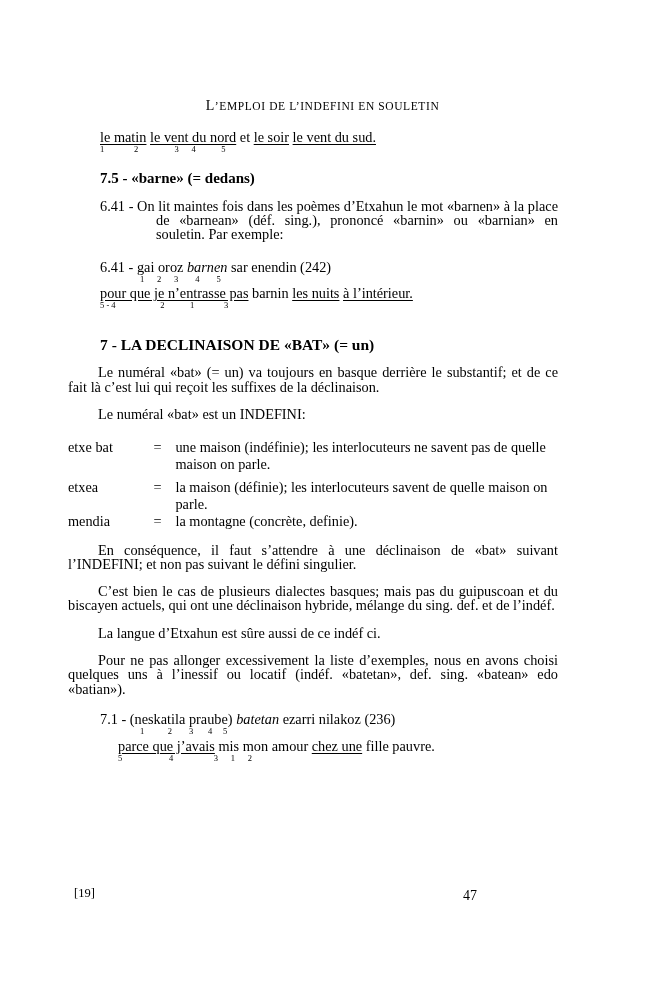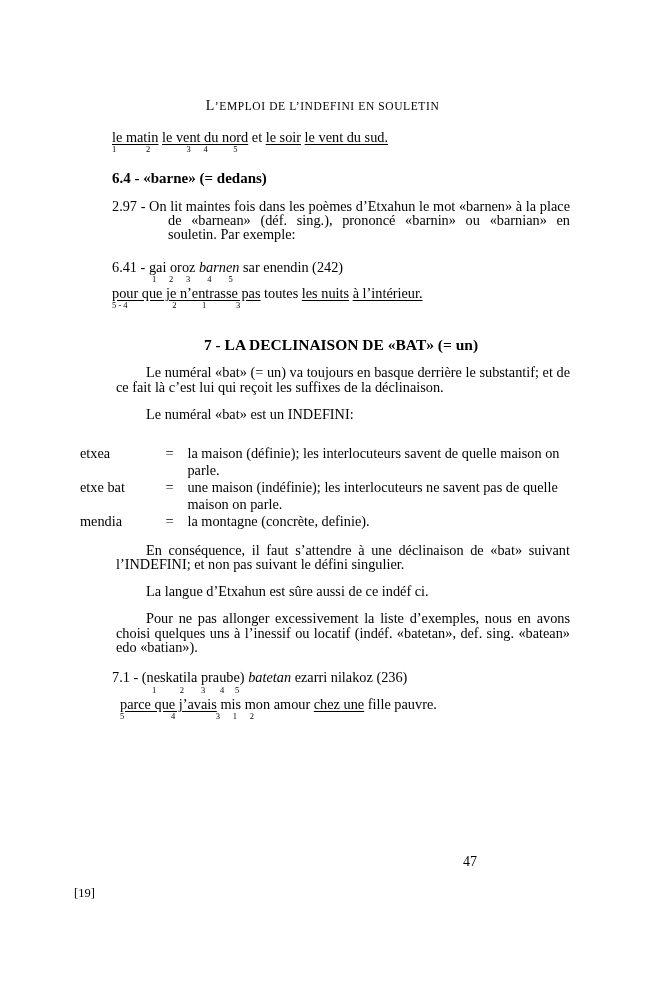--- a/index.html
+++ b/index.html
@@ -26,21 +26,21 @@
     left: 0;
     top: 98px;
     width: 645px;
     text-align: center;
     font-size: 11.5px;
     letter-spacing: 0.6px;
   }
   .sc-first { font-size: 14px; }
   .content {
     position: absolute;
-    left: 80px;
+    left: 68px;
     top: 130px;
     width: 490px;
     font-size: 14.3px;
     line-height: 1.0;
   }
   p { margin: 0; }
 
   
   .gloss-line {
     margin-top: 0;
@@ -60,36 +60,34 @@
 
   .indent-head {
     margin-top: 16px;
     margin-left: 32px;
     font-weight: bold;
     font-size: 15px;
   }
   .para {
     margin-top: 13px;
     text-align: justify;
-    margin-left: 36px;
   }
   .para.first-indent { text-indent: 30px; }
   .hang {
     margin-top: 13px;
     margin-left: 32px;
     padding-left: 56px;
     text-indent: -56px;
     text-align: justify;
   }
   .section-title {
     margin-top: 26px;
     margin-left: 32px;
     font-weight: bold;
     font-size: 15.5px;
-    text-align: center;
   }
   .ex-line {
     margin-top: 18px;
     margin-left: 32px;
   }
   .ex-line2 {
     margin-top: 16px;
     margin-left: 32px;
   }
 
@@ -111,21 +109,21 @@
 
   .footer-left {
     position: absolute;
     left: 74px;
     top: 886px;
     font-size: 12.5px;
   }
   .footer-right {
     position: absolute;
     right: 78px;
-    top: 854px;
+    top: 888px;
     font-size: 14px;
     text-align: right;
   }
 </style>
 </head>
 <body>
 
 <div class="page">
 
   <div class="running-head">
@@ -136,76 +134,77 @@
 
     <div class="gloss-line" style="margin-left:32px;">
       <span class="txt u">le matin</span>
       <span class="txt u">le vent du nord</span>
       <span class="txt">et</span>
       <span class="txt u">le soir</span>
       <span class="txt u">le vent du sud.</span>
       <div class="numrow">1              2                 3      4            5</div>
     </div>
 
-    <p class="indent-head">6.4 - «barne» (= dedans)</p>
-
-    <p class="hang">2.97 - On lit maintes fois dans les poèmes d’Etxahun le mot «barnen» à la place de «barnean» (déf. sing.), prononcé «barnin» ou «barnian» en souletin. Par exemple:</p>
+    <p class="indent-head">7.5 - «barne» (= dedans)</p>
+
+    <p class="hang">6.41 - On lit maintes fois dans les poèmes d’Etxahun le mot «barnen» à la place de «barnean» (déf. sing.), prononcé «barnin» ou «barnian» en souletin. Par exemple:</p>
 
     <div class="ex-line">
       <span>6.41 - gai oroz</span>
       <span class="ital">barnen</span>
       <span>sar enendin (242)</span>
       <div class="numrow" style="margin-left:40px;">1      2      3        4        5</div>
     </div>
 
     <div class="gloss-line" style="margin-left:32px; margin-top:2px;">
       <span class="txt u">pour que je n’entrasse pas</span>
-      <span class="txt">toutes</span>
+      <span class="txt">barnin</span>
       <span class="txt u">les nuits</span>
       <span class="txt u">à l’intérieur.</span>
       <div class="numrow">5 - 4                     2            1              3</div>
     </div>
 
     <p class="section-title">7 - LA DECLINAISON DE «BAT» (= un)</p>
 
     <p class="para first-indent">Le numéral «bat» (= un) va toujours en basque derrière le substantif; et de ce fait là c’est lui qui reçoit les suffixes de la déclinaison.</p>
     <p class="para first-indent">Le numéral «bat» est un INDEFINI:</p>
 
     <table class="deftab">
       <tbody>
+        <tr>
+          <td class="term">etxe bat</td>
+          <td class="eq">=</td>
+          <td class="gloss">une maison (indéfinie); les interlocuteurs ne savent pas de quelle maison on parle.</td>
+        </tr>
         <tr>
           <td class="term" style="padding-top:6px;">etxea</td>
           <td class="eq" style="padding-top:6px;">=</td>
           <td class="gloss" style="padding-top:6px;">la maison (définie); les interlocuteurs savent de quelle maison on parle.</td>
-        </tr>
-        <tr>
-          <td class="term">etxe bat</td>
-          <td class="eq">=</td>
-          <td class="gloss">une maison (indéfinie); les interlocuteurs ne savent pas de quelle maison on parle.</td>
         </tr>
         <tr>
           <td class="term">mendia</td>
           <td class="eq">=</td>
           <td class="gloss">la montagne (concrète, definie).</td>
         </tr>
       </tbody>
     </table>
 
     <p class="para first-indent">En conséquence, il faut s’attendre à une déclinaison de «bat» suivant l’INDEFINI; et non pas suivant le défini singulier.</p>
+    <p class="para first-indent">C’est bien le cas de plusieurs dialectes basques; mais pas du guipuscoan et du biscayen actuels, qui ont une déclinaison hybride, mélange du sing. def. et de l’indéf.</p>
     <p class="para first-indent">La langue d’Etxahun est sûre aussi de ce indéf ci.</p>
     <p class="para first-indent">Pour ne pas allonger excessivement la liste d’exemples, nous en avons choisi quelques uns à l’inessif ou locatif (indéf. «batetan», def. sing. «batean» edo «batian»).</p>
 
     <div class="ex-line2">
       <span>7.1 - (neskatila praube)</span>
       <span class="ital">batetan</span>
       <span>ezarri nilakoz (236)</span>
       <div class="numrow" style="margin-left:40px;">1           2        3       4     5</div>
     </div>
 
-    <div class="gloss-line" style="margin-left:40px; margin-top:2px;">
+    <div class="gloss-line" style="margin-left:50px; margin-top:2px;">
       <span class="txt u">parce que j’avais</span>
       <span class="txt">mis mon amour</span>
       <span class="txt u">chez une</span>
       <span class="txt">fille pauvre.</span>
       <div class="numrow">5                      4                   3      1      2</div>
     </div>
 
   </div>
 
   <div class="footer-left">[19]</div>

